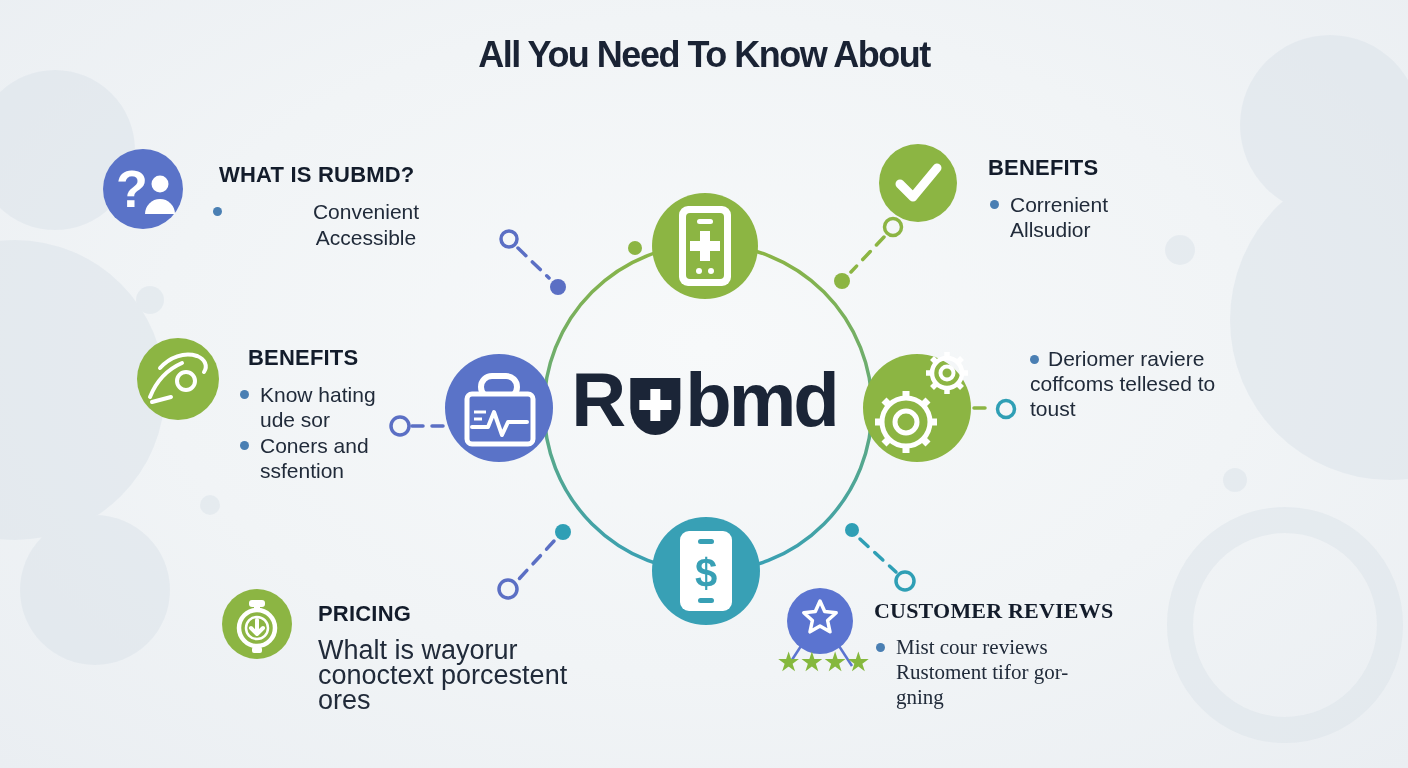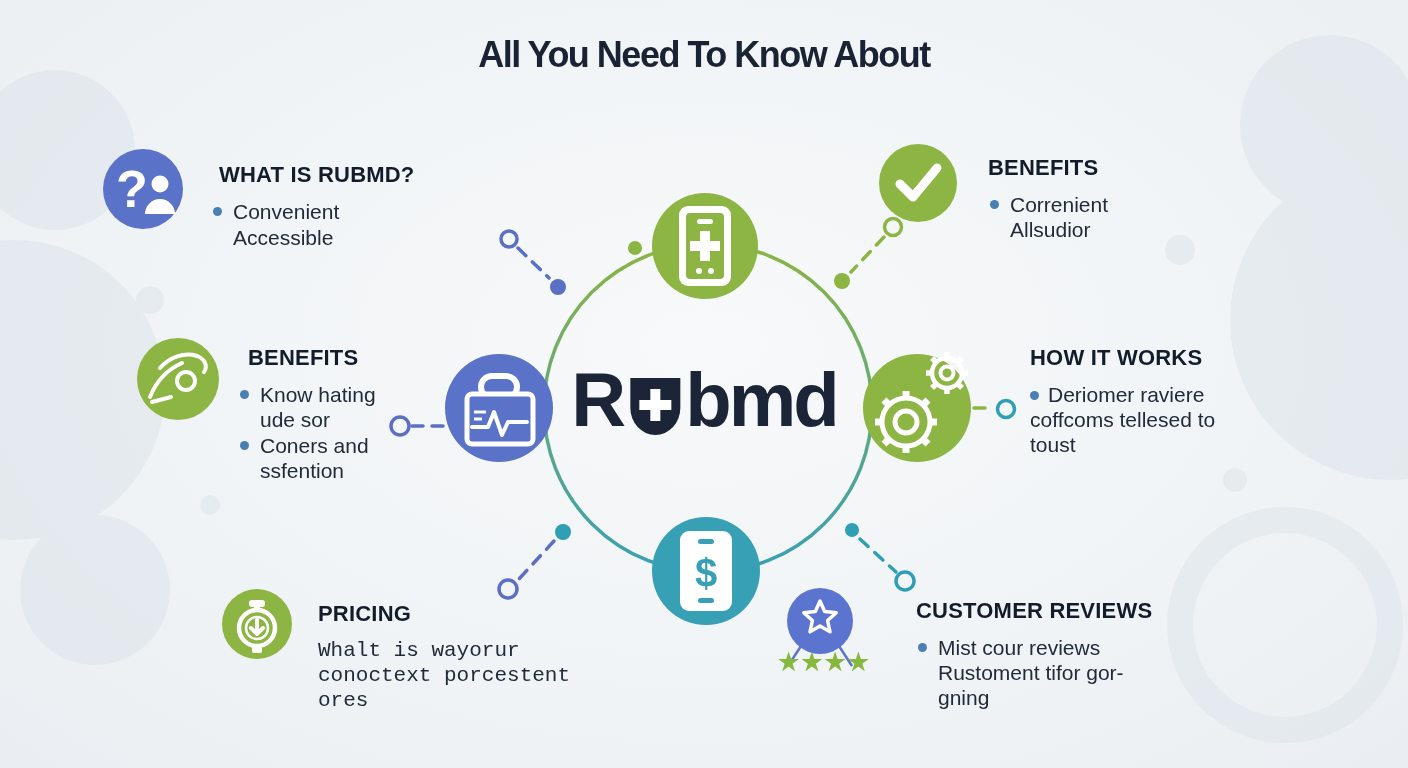--- a/index.html
+++ b/index.html
@@ -35,21 +35,21 @@
     position:relative;padding-left:26px;font-size:21px;line-height:25px;
     color:#212b3a;white-space:pre-line;
   }
   .bitem::before{
     content:"";position:absolute;left:6px;top:8px;width:9px;height:9px;
     border-radius:50%;background:#4a7fb3;
   }
   .bitem.no-bullet::before{display:none;}
   .bitem.hang{padding-left:0;text-indent:18px;}
   .bitem.hang::before{left:0;top:9px;}
-  .plain{font-size:21px;line-height:25px;color:#212b3a;white-space:pre-line;font-family:Liberation Mono, monospace;}
+  .plain{font-size:27px;line-height:25px;color:#212b3a;white-space:pre-line;}
   .stars{
     position:absolute;left:773px;top:646px;width:100px;text-align:center;
     font-size:27px;letter-spacing:-1px;color:#85b83d;white-space:nowrap;
   }
 </style>
 </head>
 <body>
 
 <div class="canvas">
 
@@ -228,21 +228,21 @@
         <path d="M2 2 h50 v30 a25 27 0 0 1 -50 0 z" fill="#1b2537"></path>
         <rect x="22" y="13" width="10" height="32" fill="#ffffff"></rect>
         <rect x="11" y="24" width="32" height="10" fill="#ffffff"></rect>
       </svg>
     </span>
     <span>bmd</span>
   </div>
 
   <section class="sec" style="left:219px;top:163px;width:280px;">
     <h2>WHAT IS RUBMD?</h2>
-    <div class="blist" style="margin-left:-12px;">
+    <div class="blist" style="margin-left:-12px;text-align:center;">
       <div class="bitem">Convenient</div>
       <div class="bitem no-bullet">Accessible</div>
     </div>
   </section>
 
   <section class="sec" style="left:248px;top:346px;width:230px;">
     <h2>BENEFITS</h2>
     <div class="blist" style="margin-left:-14px;">
       <div class="bitem">Know hating
 ude sor</div>
@@ -260,29 +260,28 @@
 
   <section class="sec" style="left:988px;top:156px;width:260px;">
     <h2>BENEFITS</h2>
     <div class="blist" style="margin-left:-4px;">
       <div class="bitem">Correnient
 Allsudior</div>
     </div>
   </section>
 
   <section class="sec" style="left:1030px;top:346px;width:270px;">
-    <h2>HOW IT WORKS</h2>
     <div class="blist">
       <div class="bitem hang">Deriomer raviere
 coffcoms tellesed to
 toust</div>
     </div>
   </section>
 
-  <section class="sec" style="left:916px;top:599px;width:330px;">
+  <section class="sec" style="left:874px;top:599px;width:330px;font-family:Liberation Serif, serif;">
     <h2>CUSTOMER REVIEWS</h2>
     <div class="blist" style="margin-left:-4px;">
       <div class="bitem">Mist cour reviews
 Rustoment tifor gor-
 gning</div>
     </div>
   </section>
 
   <div class="stars">★★★★</div>
 

